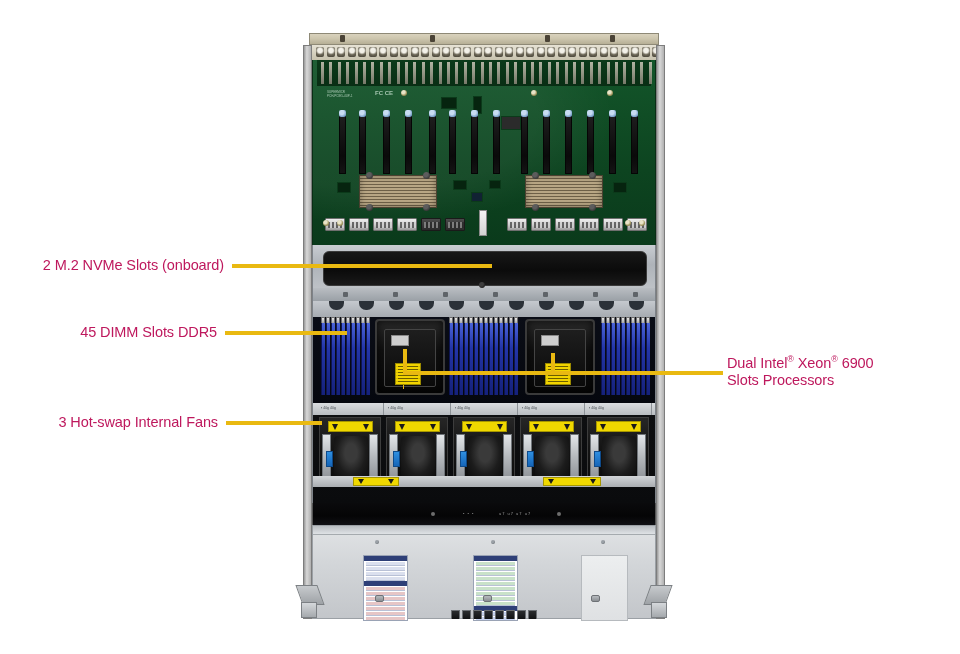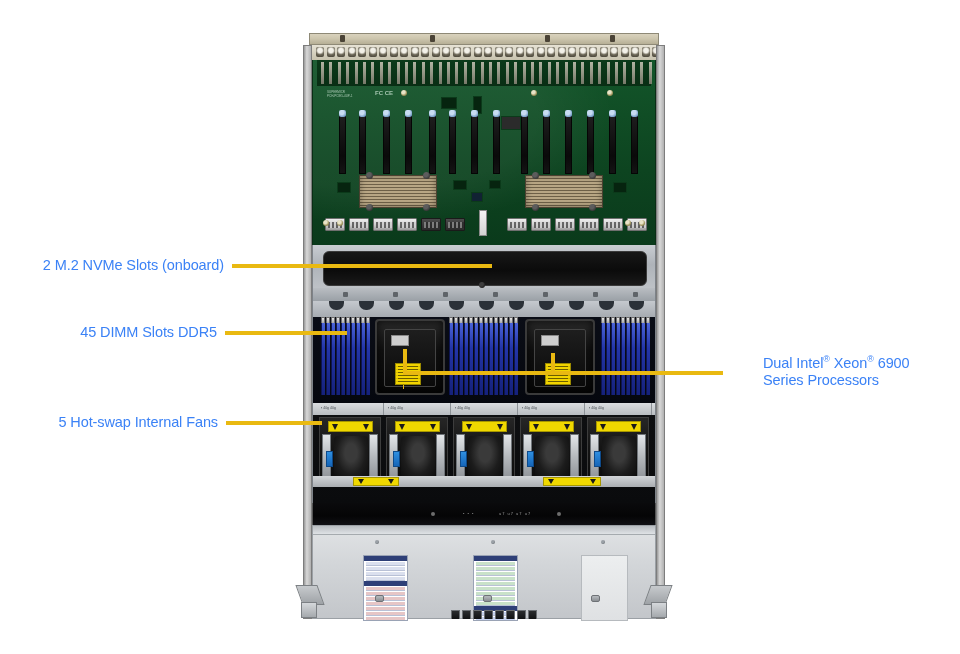--- a/index.html
+++ b/index.html
@@ -16,21 +16,21 @@
     overflow: hidden;
     font-family: "Liberation Sans", sans-serif;
   }
 
   
   .callout-label {
     position: absolute;
     font-family: "Liberation Sans", sans-serif;
     font-size: 14.5px;
     line-height: 17px;
-    color: #3b82f6;
+    color: #be185d;
     white-space: nowrap;
     letter-spacing: -0.1px;
   }
   .callout-label.right-aligned {
     text-align: right;
   }
   .callout-label.left-aligned {
     text-align: left;
   }
   .callout-label sup {
@@ -1021,30 +1021,30 @@
           <div class="pad"></div>
       </div>
     </div>
   </div>
 
   <div id="calloutLayer">
       <div class="callout-label right-aligned" style="left: 0px; top: 257px; width: 224px;">2 M.2 NVMe Slots (onboard)</div>
       <div class="leader" style="left: 232px; top: 264px; width: 260px; background: rgb(233, 185, 17);"></div>
       <div class="callout-label right-aligned" style="left: 0px; top: 324px; width: 217px;">45 DIMM Slots DDR5</div>
       <div class="leader" style="left: 225px; top: 331px; width: 122px; background: rgb(233, 185, 17);"></div>
-      <div class="callout-label right-aligned" style="left: 0px; top: 414px; width: 218px;">5 Hot-swap Internal Fans</div>
+      <div class="callout-label right-aligned" style="left: 0px; top: 414px; width: 218px;">3 Hot-swap Internal Fans</div>
       <div class="leader" style="left: 226px; top: 421px; width: 96px; background: rgb(233, 185, 17);"></div>
     </div>
 
   <div class="leader" id="procLeader" style="left: 625px; top: 371px; width: 98px; background: rgb(233, 185, 17);"></div>
-  <div class="callout-label left-aligned" id="procLabel" style="left: 727px; top: 355px; margin-left: 36px;">
+  <div class="callout-label left-aligned" id="procLabel" style="left: 727px; top: 355px;">
     <div>
       <span>Dual Intel</span><sup>®</sup><span> Xeon</span><sup>®</sup><span> 6900</span>
     </div>
-    <div>Series Processors</div>
+    <div>Slots Processors</div>
   </div>
 
 <div class="leader" style="left: 403px; top: 371px; width: 222px; background: rgb(233, 185, 17);"></div>
     <div class="leader" style="left: 403px; top: 353px; width: 4px; height: 22px; background: rgb(233, 185, 17);"></div>
     <div class="leader" style="left: 403px; top: 349px; width: 4px; height: 6px; background: rgb(233, 185, 17);"></div>
     <div class="leader" style="left: 403px; top: 371px; width: 0px;"></div>
     <div class="leader" style="left: 403px; top: 385px; width: 1px;"></div>
     <div class="leader" style="left: 551px; top: 353px; width: 4px; height: 22px; background: rgb(233, 185, 17);"></div>
     <div class="leader" style="left: 551px; top: 371px; width: 74px; background: rgb(233, 185, 17);"></div>
   </div>

